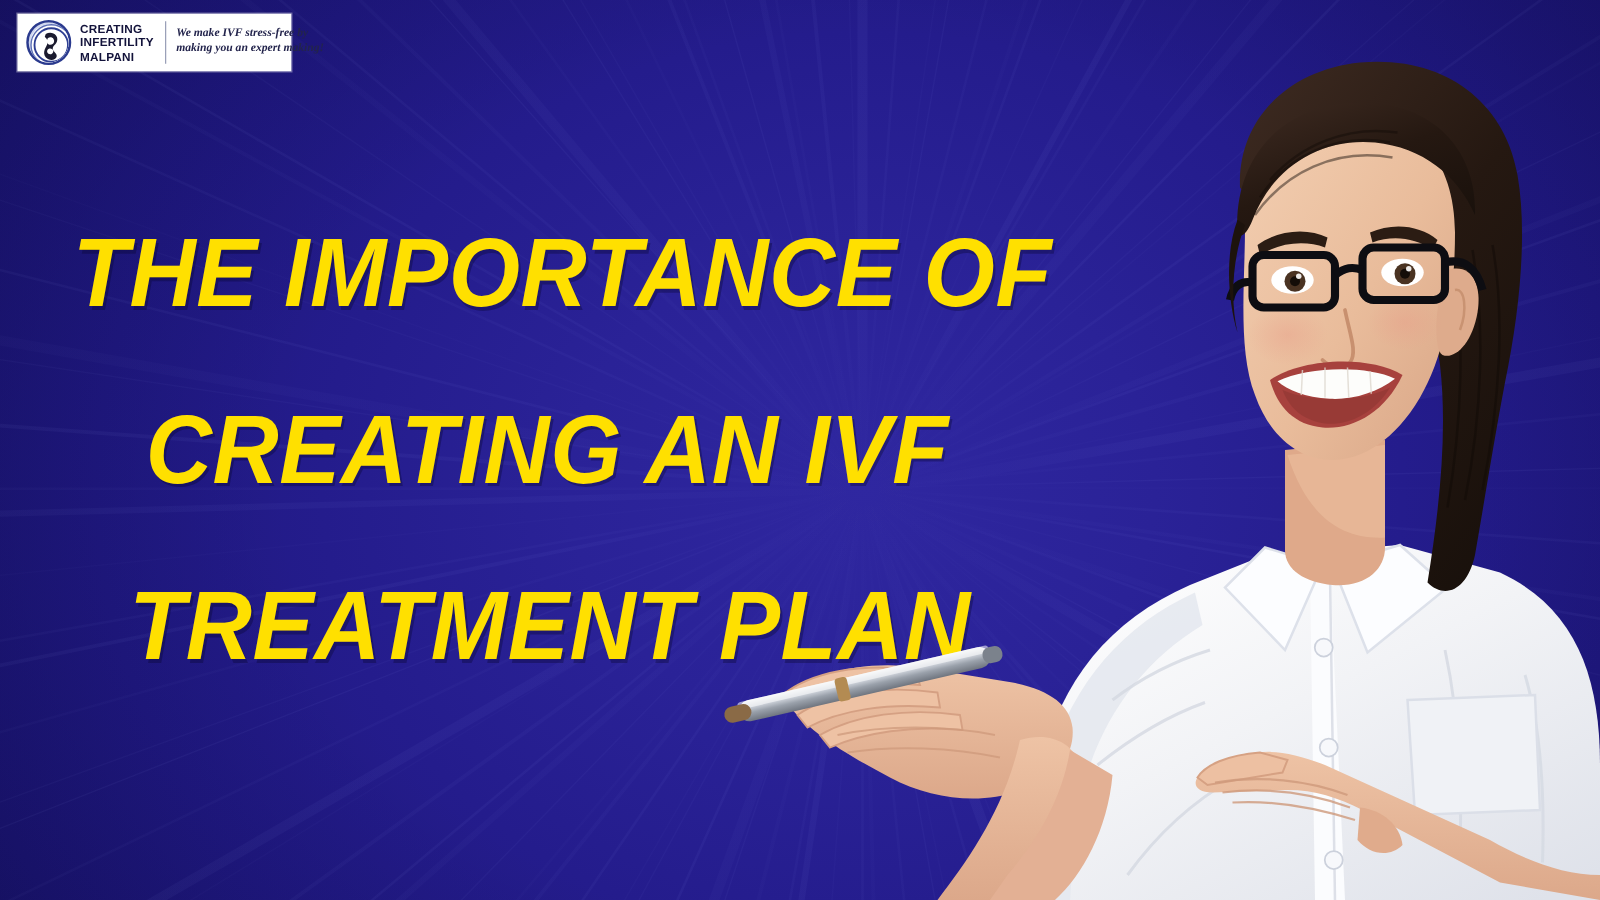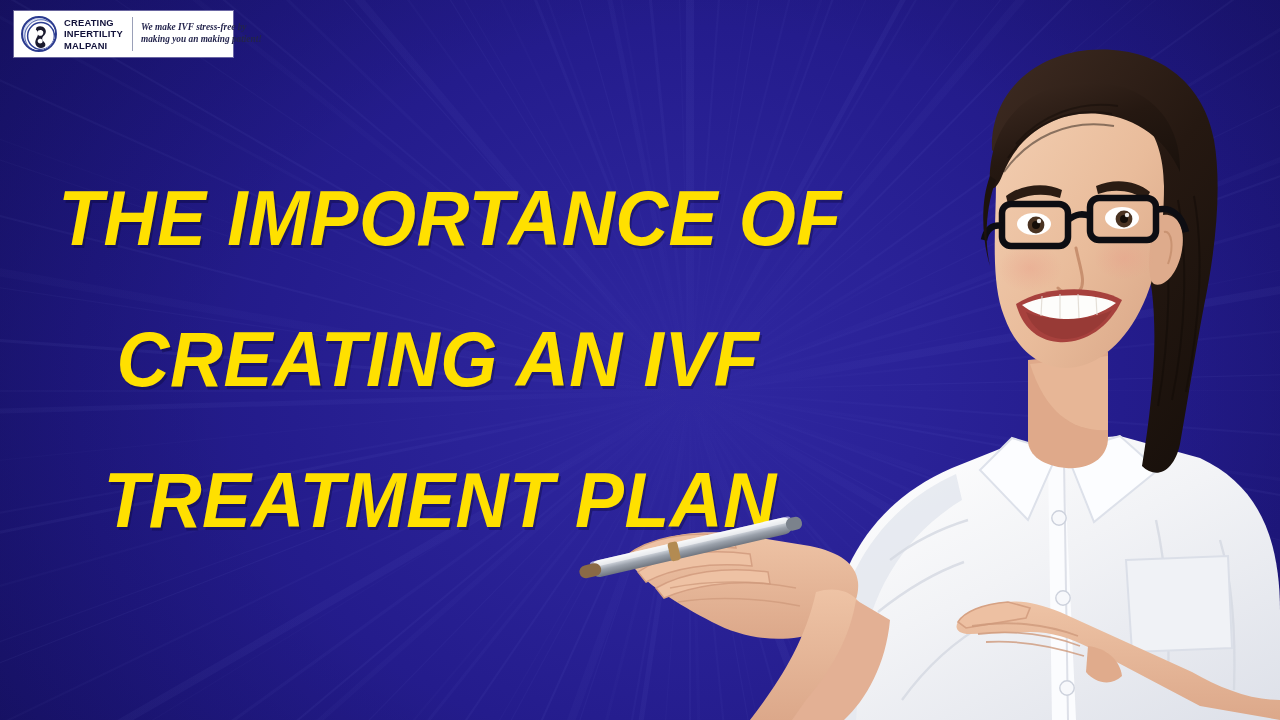--- a/index.html
+++ b/index.html
@@ -267,21 +267,21 @@
     <div class="logo-name">
       <div>CREATING</div>
       <div>INFERTILITY</div>
       <div>MALPANI</div>
     </div>
 
     <div class="logo-divider"></div>
 
     <div class="logo-tagline">
       <div>We make IVF stress-free by</div>
-      <div>making you an making patient!</div>
+      <div>making you an expert making!</div>
     </div>
   </div>
 
   <div class="headline">
     <div class="hl-line l1">THE IMPORTANCE OF</div>
     <div class="hl-line l2">CREATING AN IVF</div>
     <div class="hl-line l3">TREATMENT PLAN</div>
   </div>
 
   <div class="presenter">

